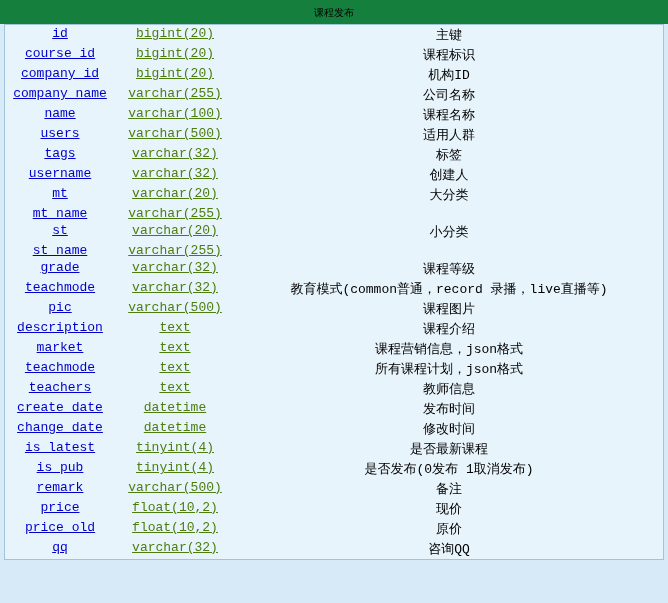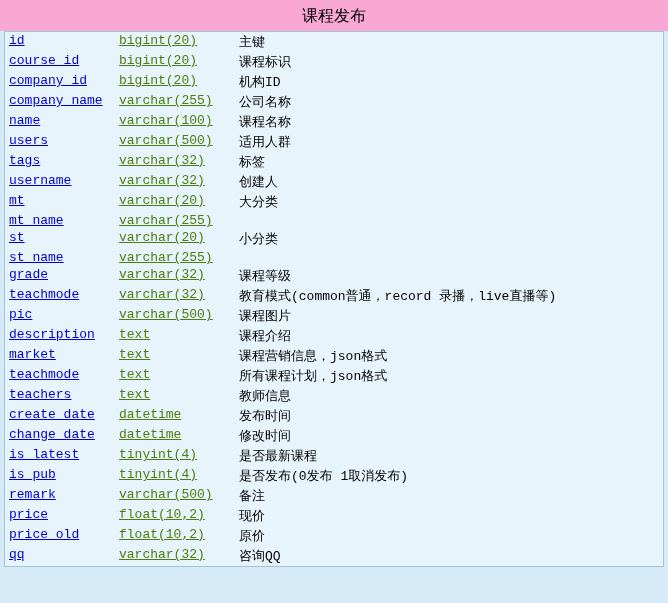--- a/index.html
+++ b/index.html
@@ -11,32 +11,33 @@
       min-height: 603px;
     }
     .container {
       width: 668px;
       background: #d6eaf8;
       padding-bottom: 10px;
     }
     .title-bar {
       text-align: center;
       padding: 6px 0 4px 0;
-      font-size: 16px;
+      font-size: 10px;
       color: #000;
-      background: #f9a8d4;
+      background: #15803d;
     }
     .table-wrapper {
       margin: 0 4px;
       background: #e8f4fb;
       border: 1px solid #a0c4d8;
     }
     table {
       width: 100%;
       border-collapse: collapse;
+      text-align: center;
     }
     td {
       padding: 1px 4px;
       vertical-align: top;
       white-space: nowrap;
       color: #000;
       font-size: 13px;
       font-family: 'Courier New', Courier, monospace;
     }
     .col-field {

